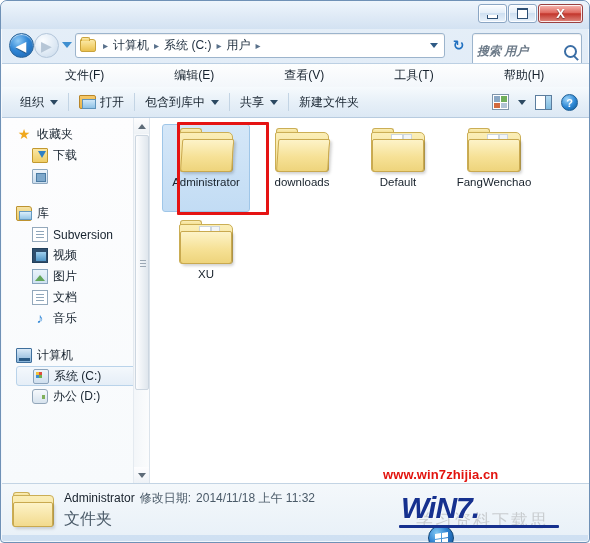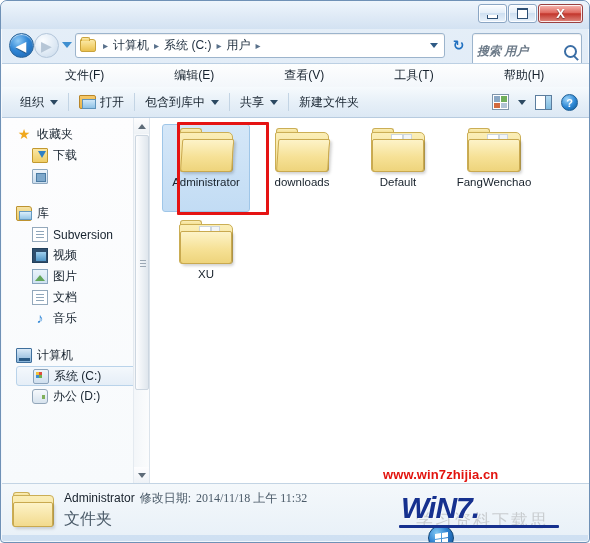--- a/index.html
+++ b/index.html
@@ -288,21 +288,21 @@
   .detfolder{ width:42px;height:35px;position:relative;margin-right:10px; }
   .detfolder .b{position:absolute;left:0;top:3px;width:42px;height:32px;
      background:linear-gradient(180deg,#fbeeb7,#f3dd8c);border:1px solid #cbae55;border-radius:2px 4px 3px 3px;}
   .detfolder .t{position:absolute;left:1px;top:0;width:17px;height:5px;
      background:linear-gradient(180deg,#fbeeb7,#f1d982);border:1px solid #cbae55;border-bottom:none;border-radius:3px 3px 0 0;}
   .detfolder .f{position:absolute;left:1px;bottom:0;width:40px;height:25px;
      background:linear-gradient(180deg,#fdf3c8,#f2da8d);border:1px solid #c9a94f;border-radius:2px;
      box-shadow:2px 2px 3px rgba(0,0,0,.15);}
   .dettext{ display:flex; flex-direction:column; gap:2px; }
   .detline1{ font-size:12px; color:#17212b; display:flex; align-items:center; gap:5px; }
-  .detlabel{ color:#4a5a68;font-family:Liberation Serif, serif; }
+  .detlabel{ color:#4a5a68; }
   .detline2{ font-size:16px; color:#4a5a68; }
 
   
   .wm-url {
     position:absolute; left:382px; top:466px;
     font-size:13px; font-weight:bold; color:#e2140f;
     font-family:"Liberation Sans", sans-serif;
     z-index:20; letter-spacing:.1px;
   }
   .wm-logo {

